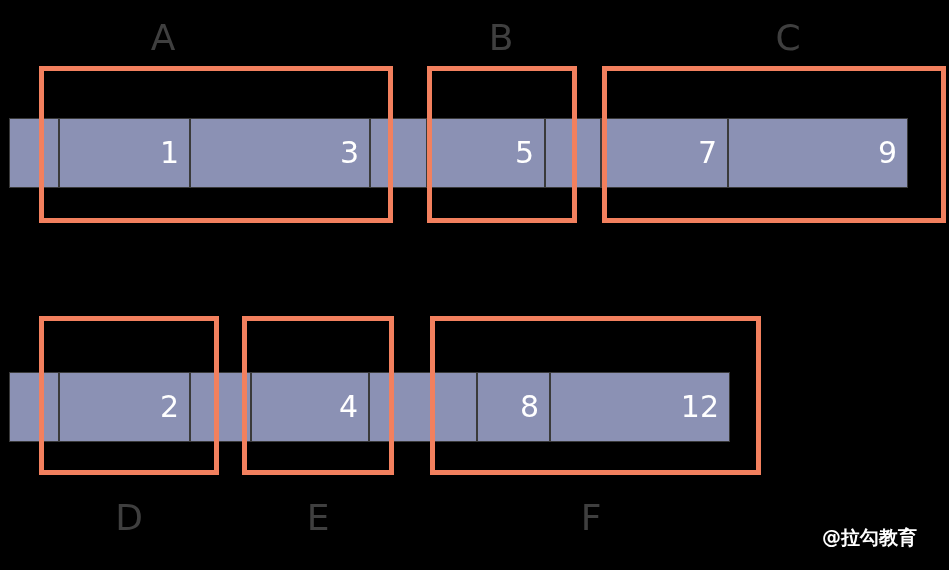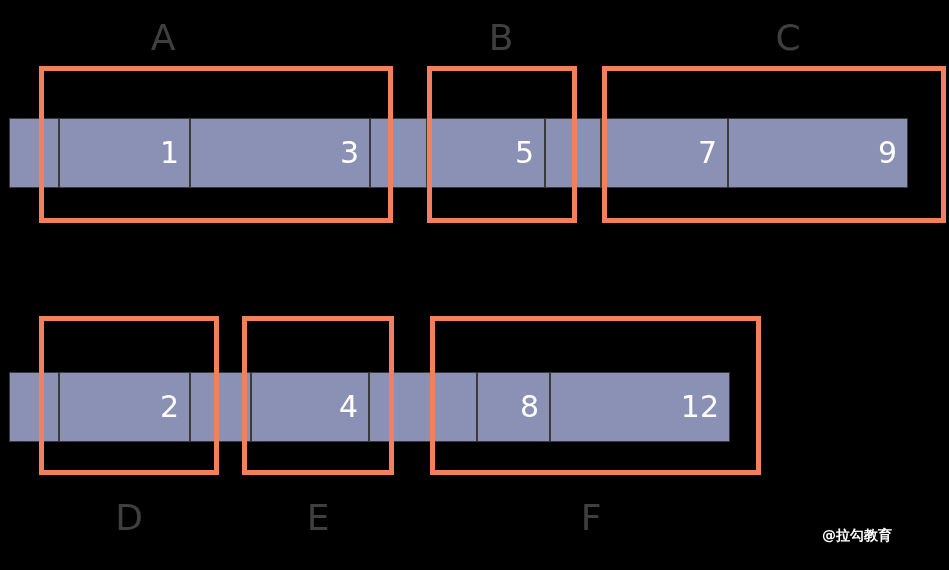--- a/index.html
+++ b/index.html
@@ -53,21 +53,21 @@
     color: #3f3f3f;
     font-size: 36px;
     line-height: 1;
     text-align: center;
     white-space: nowrap;
   }
   
   .watermark {
     position: absolute;
     color: #ffffff;
-    font-size: 14px;
+    font-size: 19px;
     font-weight: bold;
     line-height: 1;
     white-space: nowrap;
   }
 </style>
 </head>
 <body>
 
 <div id="stage">
 

